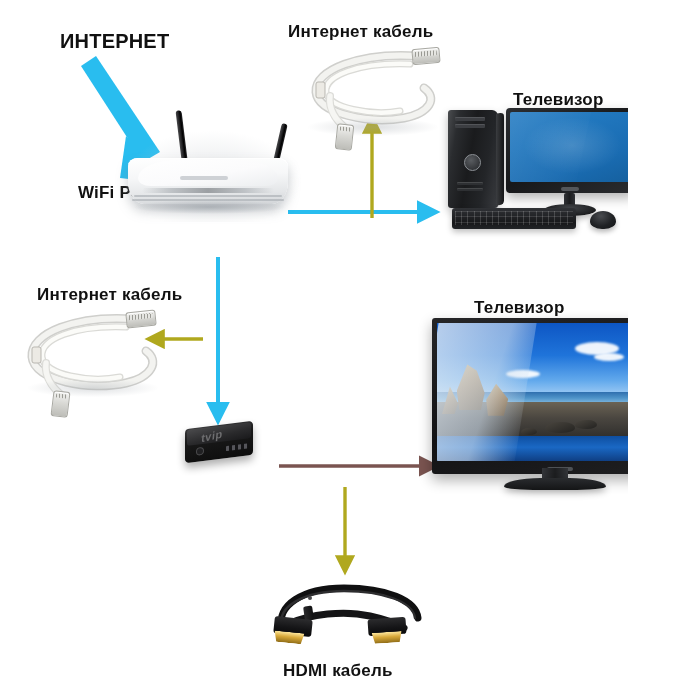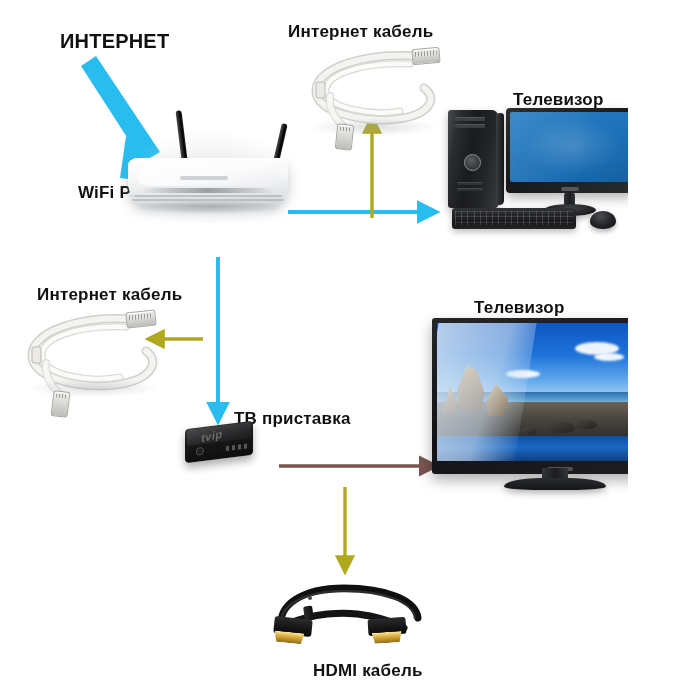--- a/index.html
+++ b/index.html
@@ -386,25 +386,24 @@
   <div class="label" style="left:60px; top:30px; font-size:20px;">ИНТЕРНЕТ</div>
 
   <div class="label" style="left:78px; top:183px; font-size:17px;">WiFi Роутер</div>
 
   <div class="label" style="left:288px; top:22px; font-size:17px;">Интернет кабель</div>
 
   <div class="label" style="left:37px; top:285px; font-size:17px;">Интернет кабель</div>
 
   <div class="label" style="left:513px; top:90px; font-size:17px;">Телевизор</div>
 
-  <div class="label" style="left:234px; top:409px; font-size:17px;">ТВ приставка</div>
 
   <div class="label" style="left:474px; top:298px; font-size:17px;">Телевизор</div>
 
-  <div class="label" style="left:283px; top:661px; font-size:17px;margin-left:30px;">HDMI кабель</div>
+  <div class="label" style="left:283px; top:661px; font-size:17px;">HDMI кабель</div>
 
   <div class="node" style="left:128px; top:100px; width:170px; height:130px;">
     <div class="router-glow"></div>
     <div class="antenna" style="left:56px; top:10px; height:70px; transform: rotate(-7deg); transform-origin: bottom center;"></div>
     <div class="antenna" style="left:139px; top:22px; height:66px; transform: rotate(13deg); transform-origin: bottom center;"></div>
     <div class="router-body"></div>
     <div class="router-top"></div>
     <div class="router-brand"></div>
     <div class="router-groove"></div>
     <div class="router-ridge" style="left:6px; top:95px; width:148px;"></div>

